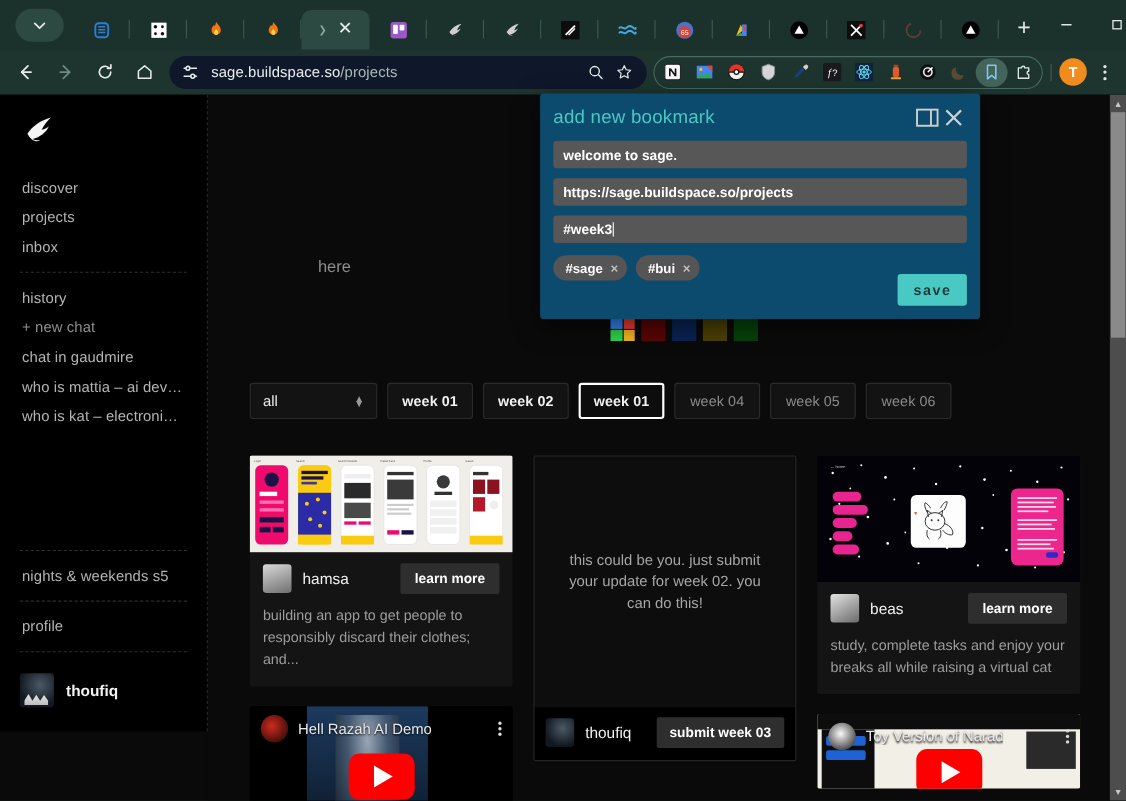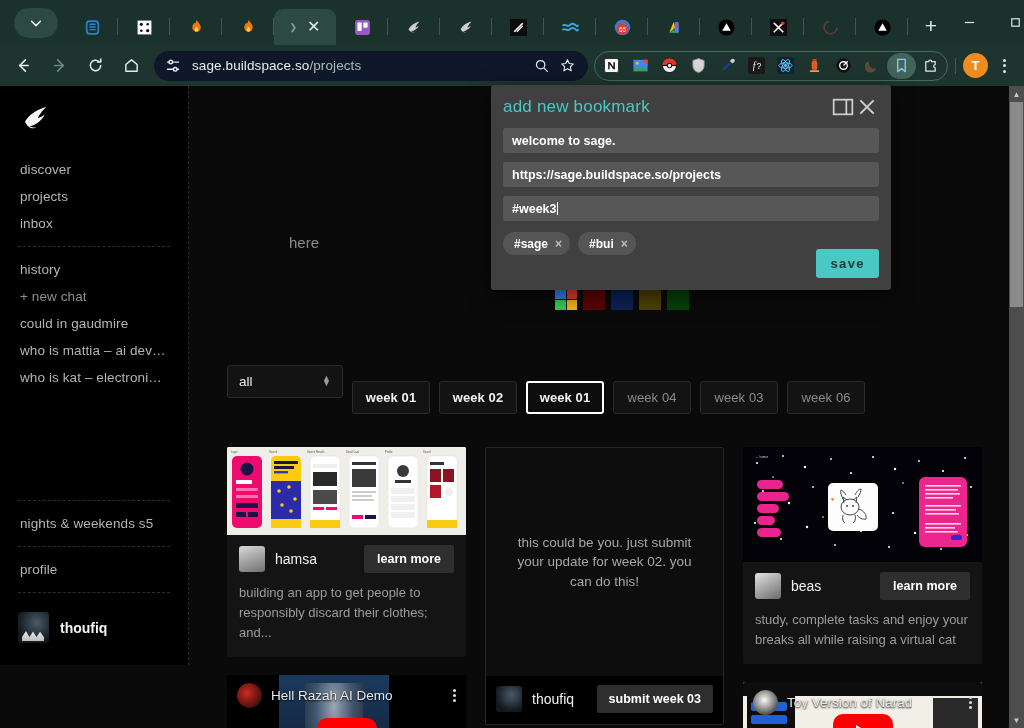--- a/index.html
+++ b/index.html
@@ -150,21 +150,21 @@
   .filters { display:flex; align-items:center; gap:9px; padding-top: 4px;}
   .select {
     width: 116px; height: 33px; background:#131313; border:1px solid #2b2b2b;
     border-radius:3px; display:flex; align-items:center; justify-content:space-between;
     padding: 0 11px; color:#eaeaea; font-size:13.5px;
   }
   .select .chev { display:flex; flex-direction:column; line-height:0.52; font-size:9px; color:#9a9a9a;}
   .wk {
     width: 78px; height: 33px; background:#131313; border:1px solid #2b2b2b;
     border-radius:3px; display:flex; align-items:center; justify-content:center;
-    color:#f2f2f2; font-size:13px; font-weight:700; letter-spacing:0.1px;margin-top:33px;
+    color:#f2f2f2; font-size:13px; font-weight:700; letter-spacing:0.1px;
   }
   .wk.inactive { color:#8b8b8b; font-weight:400; }
   .wk.sel { border:2px solid #ffffff; background:#0d0d0d; }
 
   .grid {
     display:grid; grid-template-columns: 239px 239px 239px; gap: 19px;
     padding-top: 33px;
   }
   .col { display:flex; flex-direction:column; gap:18px; }
   .card { background:#141414; border-radius:2px; overflow:hidden; }
@@ -211,21 +211,21 @@
   }
   .scroll-thumb { position:absolute; right:1px; top:16px; width:13px; height:205px; background:#8a8a8a; }
   .scroll-arrow {
     position:absolute; right:0; width:15px; height:16px; display:flex;align-items:center;justify-content:center;
     color:#c9c9c9; font-size:8px;
   }
 
   
   .bm {
     position:absolute; left:491px; top:85px; width:400px; height:205px;
-    background:#404040; border-radius:3px;
+    background:#0c4a6e; border-radius:3px;
     box-shadow: 0 6px 22px rgba(0,0,0,0.55);
     padding: 10px 12px 12px 12px; z-index: 50;
   }
   .bm-head { display:flex; align-items:center; }
   .bm-title { color:#49c8c4; font-size:17px; letter-spacing:0.2px; flex:1; }
   .bm-ic { width:24px;height:24px; display:flex;align-items:center;justify-content:center; color:#cfcfcf; }
   .bm-input {
     width:100%; height:25px; background:#575757; border:none; border-radius:3px;
     margin-top: 9px; padding: 0 9px;
     color:#fff; font-size:12.5px; font-weight:700; font-family:"Liberation Sans",sans-serif;
@@ -556,21 +556,21 @@
         </svg>
 
       <div class="nav-item">discover</div>
       <div class="nav-item">projects</div>
       <div class="nav-item">inbox</div>
 
       <div class="hr"></div>
 
       <div class="nav-item">history</div>
       <div class="nav-item dim">+ new chat</div>
-      <div class="nav-item">could in gaudmire</div>
+      <div class="nav-item">chat in gaudmire</div>
       <div class="nav-item">who is mattia – ai developer...</div>
       <div class="nav-item">who is kat – electronic musi...</div>
 
       <div class="sb-bottom">
         <div class="hr"></div>
         <div class="nav-item">nights &amp; weekends s5</div>
         <div class="hr"></div>
         <div class="nav-item">profile</div>
         <div class="hr"></div>
         <div class="user-row">
@@ -603,21 +603,21 @@
           <span>all</span>
           <span class="chev">
               <span>▲</span>
               <span>▼</span>
             </span>
         </div>
         <div class="wk">week 01</div>
         <div class="wk">week 02</div>
         <div class="wk sel">week 01</div>
         <div class="wk inactive">week 04</div>
-        <div class="wk inactive">week 03</div>
+        <div class="wk inactive">week 05</div>
         <div class="wk inactive">week 06</div>
       </div>
 
       <div class="grid">
 
         <div class="col">
           <div class="card">
             <div class="thumb" style="background:#f0efea">
               <svg viewBox="0 0 239 88" width="239" height="88">
                 <rect width="239" height="88" fill="#efeee9"></rect>

